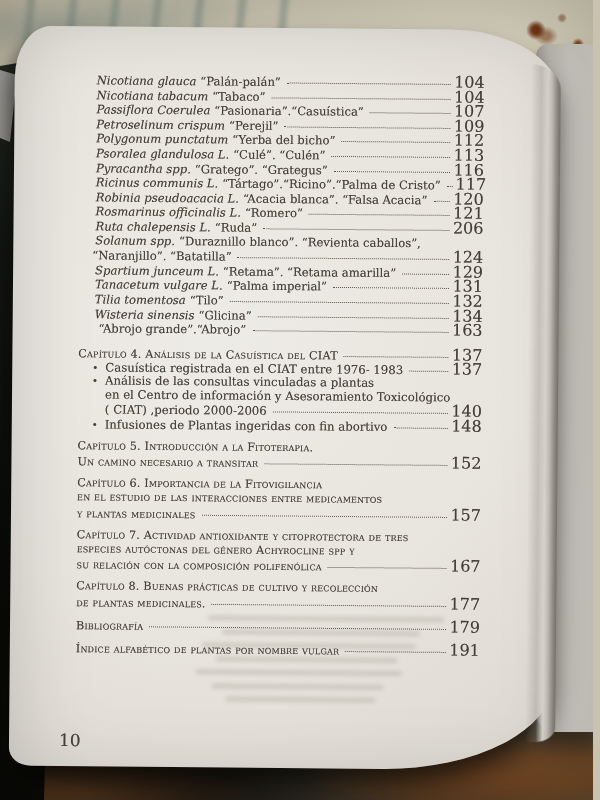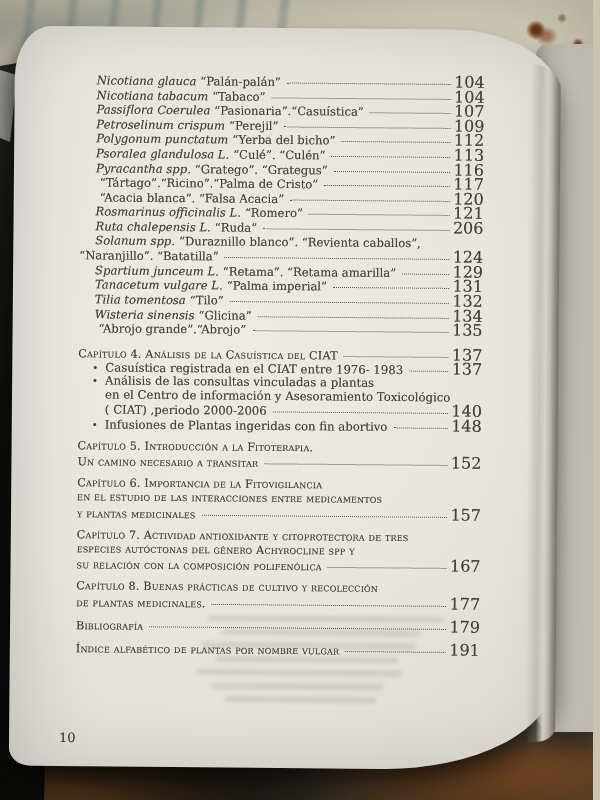--- a/index.html
+++ b/index.html
@@ -62,21 +62,21 @@
 
   .content{position:absolute;left:66px;top:46px;width:404px;color:#453f38;
     text-shadow:0 0 .55px rgba(69,63,56,.55);}
 
   
   .sp-row{display:flex;align-items:baseline;height:14.6px;line-height:14.6px;
     padding-left:16px;font-size:11.6px;}
   .sp-row.wrap{padding-left:0;}
   .latin{font-style:italic;white-space:nowrap;}
   .rest{margin-left:4px;white-space:nowrap;}
-  .sp-row.wrap .rest{margin-left:0;}
+  .sp-row.wrap .rest{margin-left:13px;}
   .dots{flex:1 1 auto;min-width:6px;border-bottom:1.7px dotted #5b554d;
     margin:0 3px 0 6px;transform:translateY(-2.5px);}
   .pg{flex:0 0 26px;text-align:right;font-size:16px;}
   .nopage .dots,.nopage .pg{visibility:hidden;}
 
   
   .sections{margin-top:10px;}
   .ch-row{display:flex;align-items:baseline;height:14.2px;line-height:14.2px;}
   .ch-row.gap{margin-top:9px;}
   .ch-row .txt{font-size:11.7px;white-space:nowrap;}
@@ -90,21 +90,21 @@
   .ghost{position:absolute;left:172px;top:588px;width:276px;opacity:.5;}
   .ghost div{height:5px;margin-bottom:8.5px;background:#b4afa4;filter:blur(2.2px);border-radius:2px;}
   .ghost div:nth-child(1){width:236px;margin-left:26px;}
   .ghost div:nth-child(2){width:198px;margin-left:40px;}
   .ghost div:nth-child(3){width:214px;margin-left:20px;}
   .ghost div:nth-child(4){width:182px;margin-left:34px;}
   .ghost div:nth-child(5){width:206px;margin-left:14px;}
   .ghost div:nth-child(6){width:172px;margin-left:30px;}
   .ghost div:nth-child(7){width:150px;margin-left:44px;}
 
-  .pagenum{position:absolute;left:50px;top:704px;font-size:13px;color:#45403a;
+  .pagenum{position:absolute;left:50px;top:704px;font-size:17px;color:#45403a;
     text-shadow:0 0 .5px rgba(69,64,58,.5);text-align:right;}
 
   .vignette{position:absolute;inset:0;pointer-events:none;
     box-shadow:inset 0 0 90px rgba(10,8,5,.22);}
 </style>
 </head>
 <body>
 
 <div class="scene">
 
@@ -216,25 +216,27 @@
             <span class="dots"></span>
             <span class="pg">113</span>
           </div>
           <div class="sp-row">
             <span class="latin">Pyracantha spp.</span>
             <span class="rest">“Gratego”. “Grategus”</span>
             <span class="dots"></span>
             <span class="pg">116</span>
           </div>
           <div class="sp-row">
+            <span class="latin">Ricinus communis L.</span>
             <span class="rest">“Tártago”.“Ricino”.“Palma de Cristo”</span>
             <span class="dots"></span>
             <span class="pg">117</span>
           </div>
           <div class="sp-row">
+            <span class="latin">Robinia pseudoacacia L.</span>
             <span class="rest">“Acacia blanca”. “Falsa Acacia”</span>
             <span class="dots"></span>
             <span class="pg">120</span>
           </div>
           <div class="sp-row">
             <span class="latin">Rosmarinus officinalis L.</span>
             <span class="rest">“Romero”</span>
             <span class="dots"></span>
             <span class="pg">121</span>
           </div>
@@ -276,21 +278,21 @@
           </div>
           <div class="sp-row">
             <span class="latin">Wisteria sinensis</span>
             <span class="rest">“Glicina”</span>
             <span class="dots"></span>
             <span class="pg">134</span>
           </div>
           <div class="sp-row">
             <span class="rest">“Abrojo grande”.“Abrojo”</span>
             <span class="dots"></span>
-            <span class="pg">135</span>
+            <span class="pg">163</span>
           </div>
         </div>
 
       <div class="sections">
 
       <div class="ch-row sc">
 
             <span class="txt">Capítulo 4. Análisis de la Casuística del CIAT</span>
             <span class="dots"></span>
             <span class="pg">137</span>

